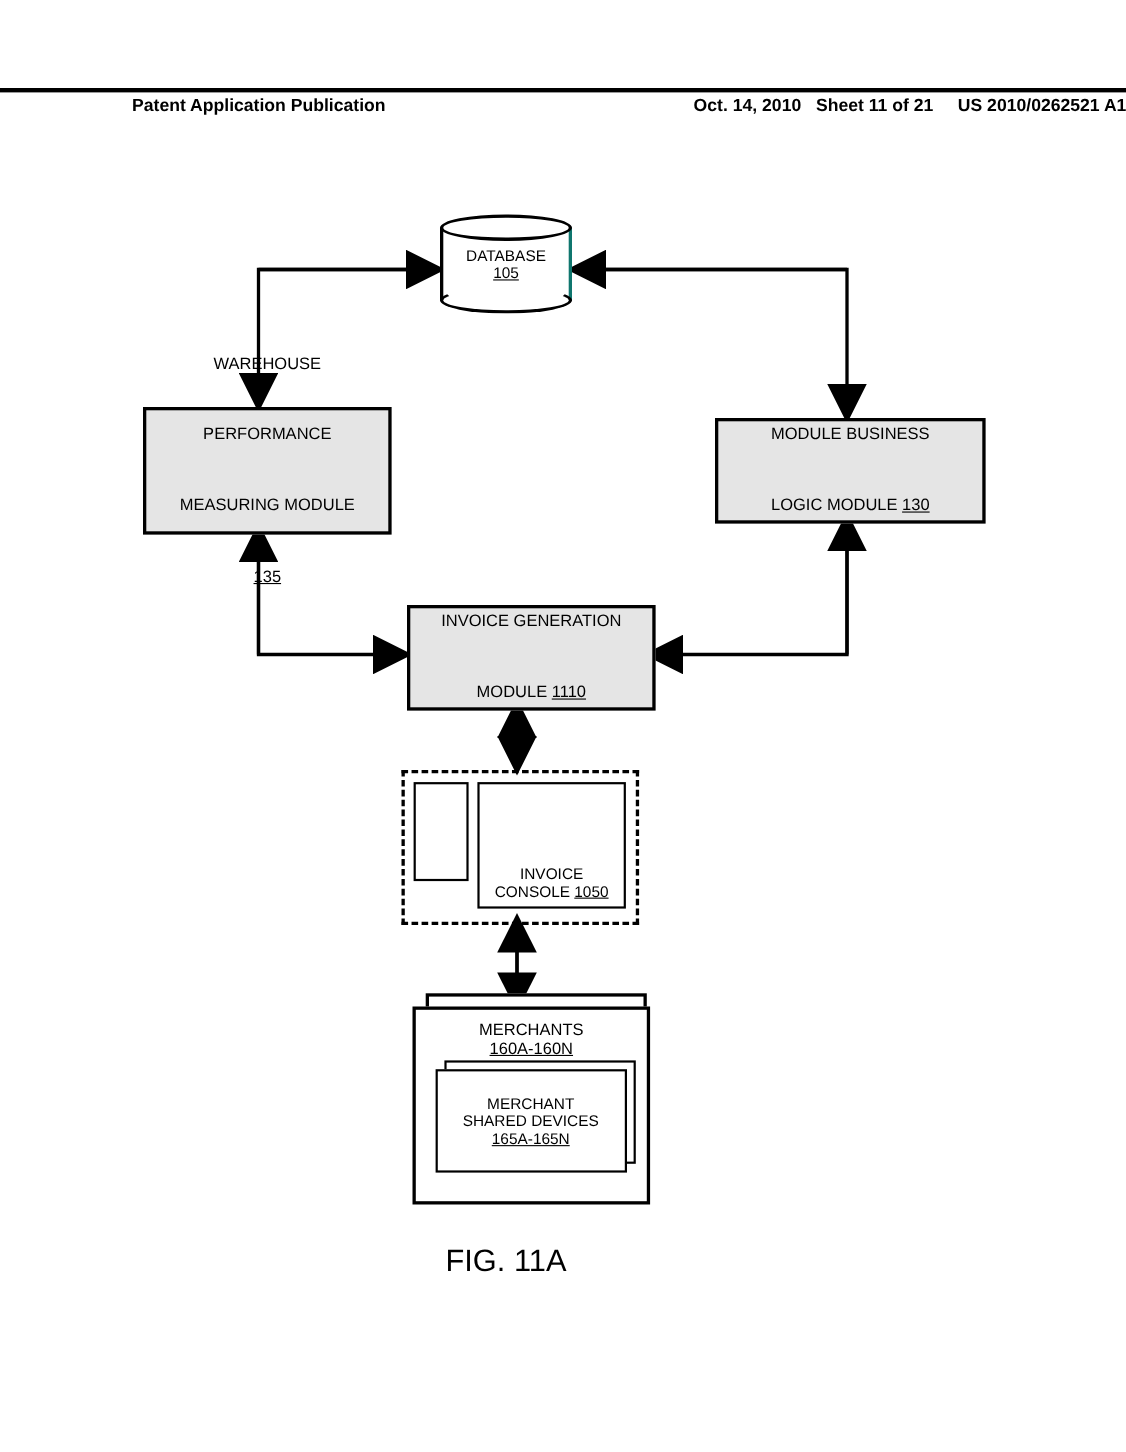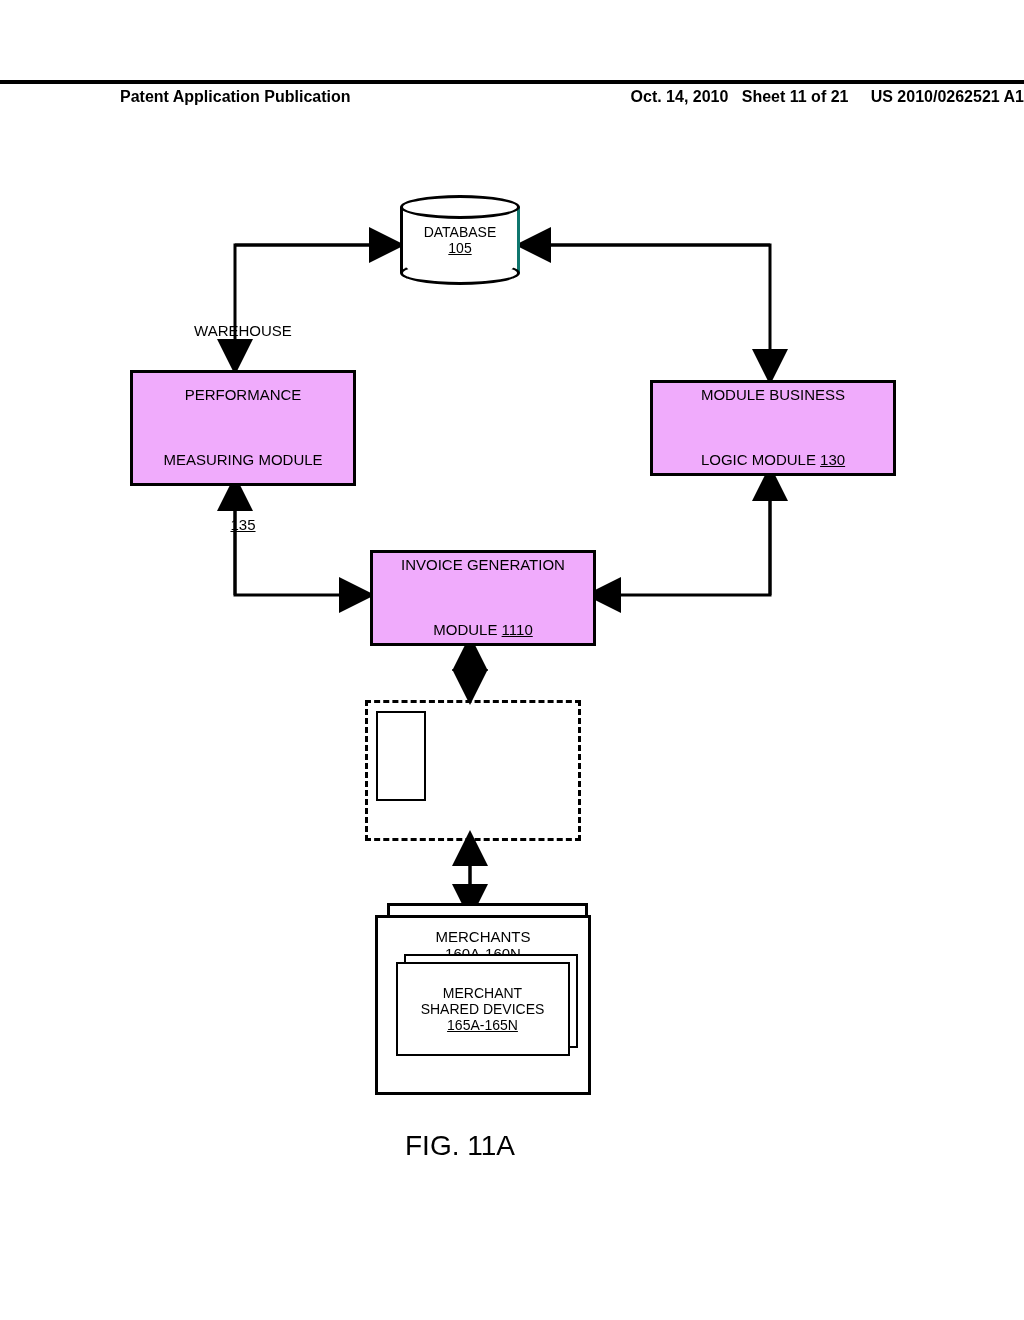--- a/index.html
+++ b/index.html
@@ -32,21 +32,21 @@
   .canvas {
     position: absolute;
     top: 0;
     left: 0;
     width: 1024px;
     height: 1320px;
   }
   .box {
     position: absolute;
     border: 3px solid #000;
-    background: #f0abfc;
+    background: #e5e5e5;
     display: flex;
     flex-direction: column;
     align-items: center;
     justify-content: center;
     text-align: center;
     font-size: 15px;
     line-height: 1.25;
     gap: 46px;
   }
   .box .num {
@@ -196,28 +196,35 @@
   <div class="box" style="left:370px; top:550px; width:220px; height:90px;">
     <span>INVOICE GENERATION</span>
     <span>
       <span>MODULE</span>
       <span class="num">1110</span>
     </span>
   </div>
 
   <div class="dashed" style="left:365px; top:700px; width:210px; height:135px;">
     <div class="inner-box" style="left:8px; top:8px; width:50px; height:90px;"></div>
+    <div class="inner-box" style="left:66px; top:8px; width:135px; height:115px;">
+      <span>INVOICE</span>
+      <span>
+        <span>CONSOLE</span>
+        <span class="num" style="text-decoration:underline;">1050</span>
+      </span>
+    </div>
   </div>
 
   <div class="stack" style="left:375px; top:915px; width:205px; height:185px;">
     <div class="stack-card" style="left:12px; top:-12px; width:195px; height:180px;"></div>
     <div class="stack-card" style="left:0; top:0; width:216px; height:180px; display:flex; flex-direction:column; align-items:center; padding-top:10px; box-sizing:border-box;">
       <span style="font-size:15px;">MERCHANTS</span>
       <span class="num" style="text-decoration:underline; font-size:15px;">160A-160N</span>
-      <div style="position:relative; width:175px; height:95px;">
+      <div style="position:relative; margin-top:10px; width:175px; height:95px;">
         <div class="stack-card" style="left:8px; top:-8px; width:170px; height:90px; border-width:2px;"></div>
         <div class="stack-card" style="left:0; top:0; width:170px; height:90px; border-width:2px; display:flex; flex-direction:column; align-items:center; justify-content:center; font-size:14px;">
           <span>MERCHANT</span>
           <span>SHARED DEVICES</span>
           <span class="num" style="text-decoration:underline;">165A-165N</span>
         </div>
       </div>
     </div>
   </div>
 

